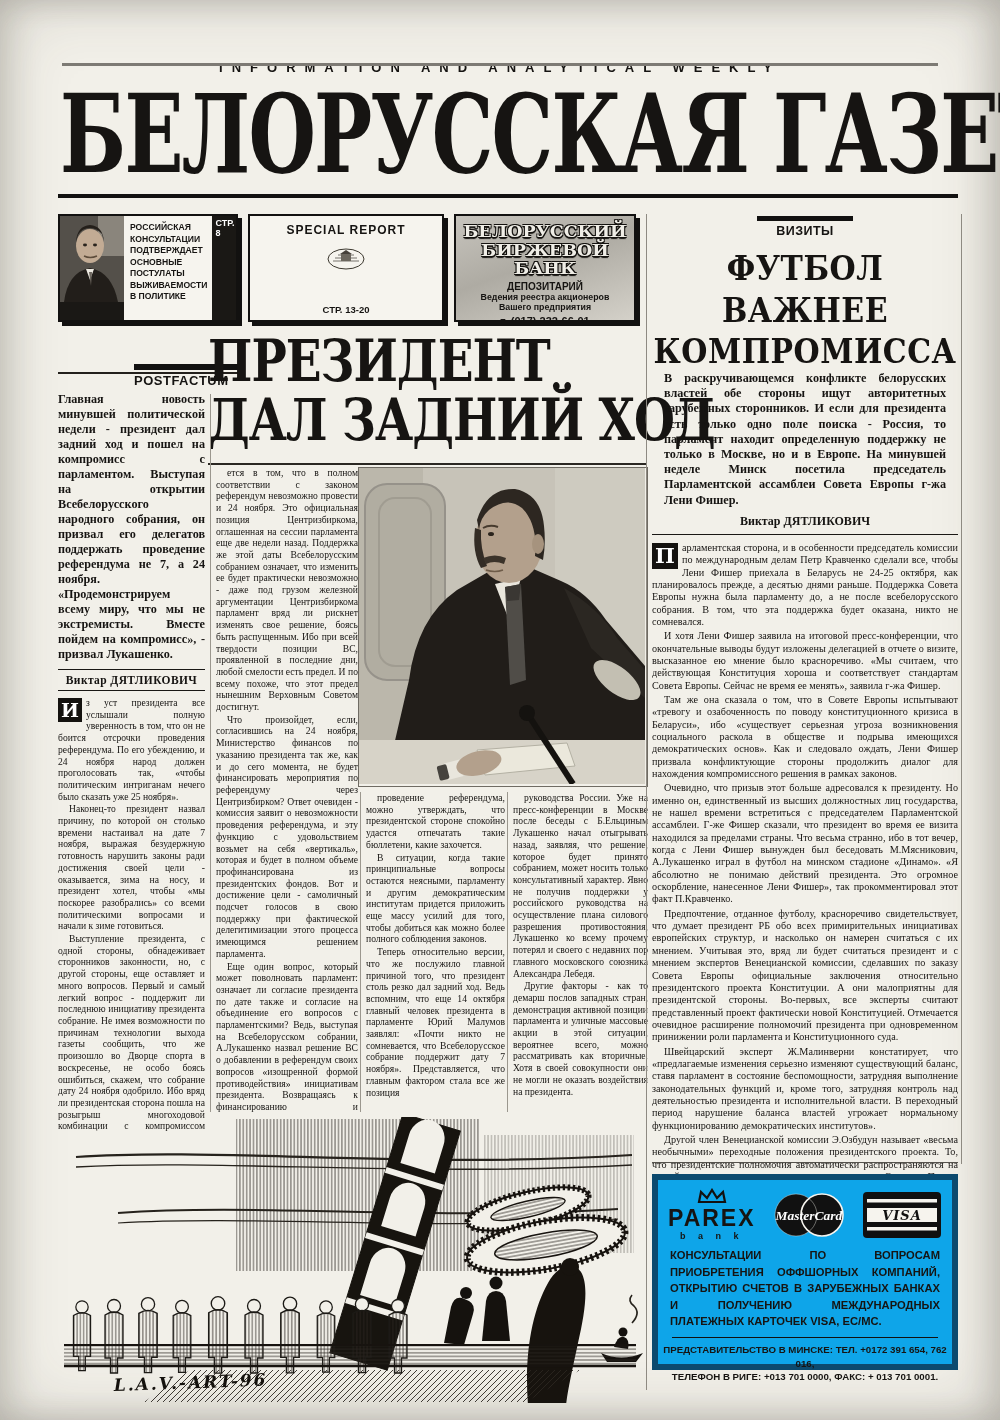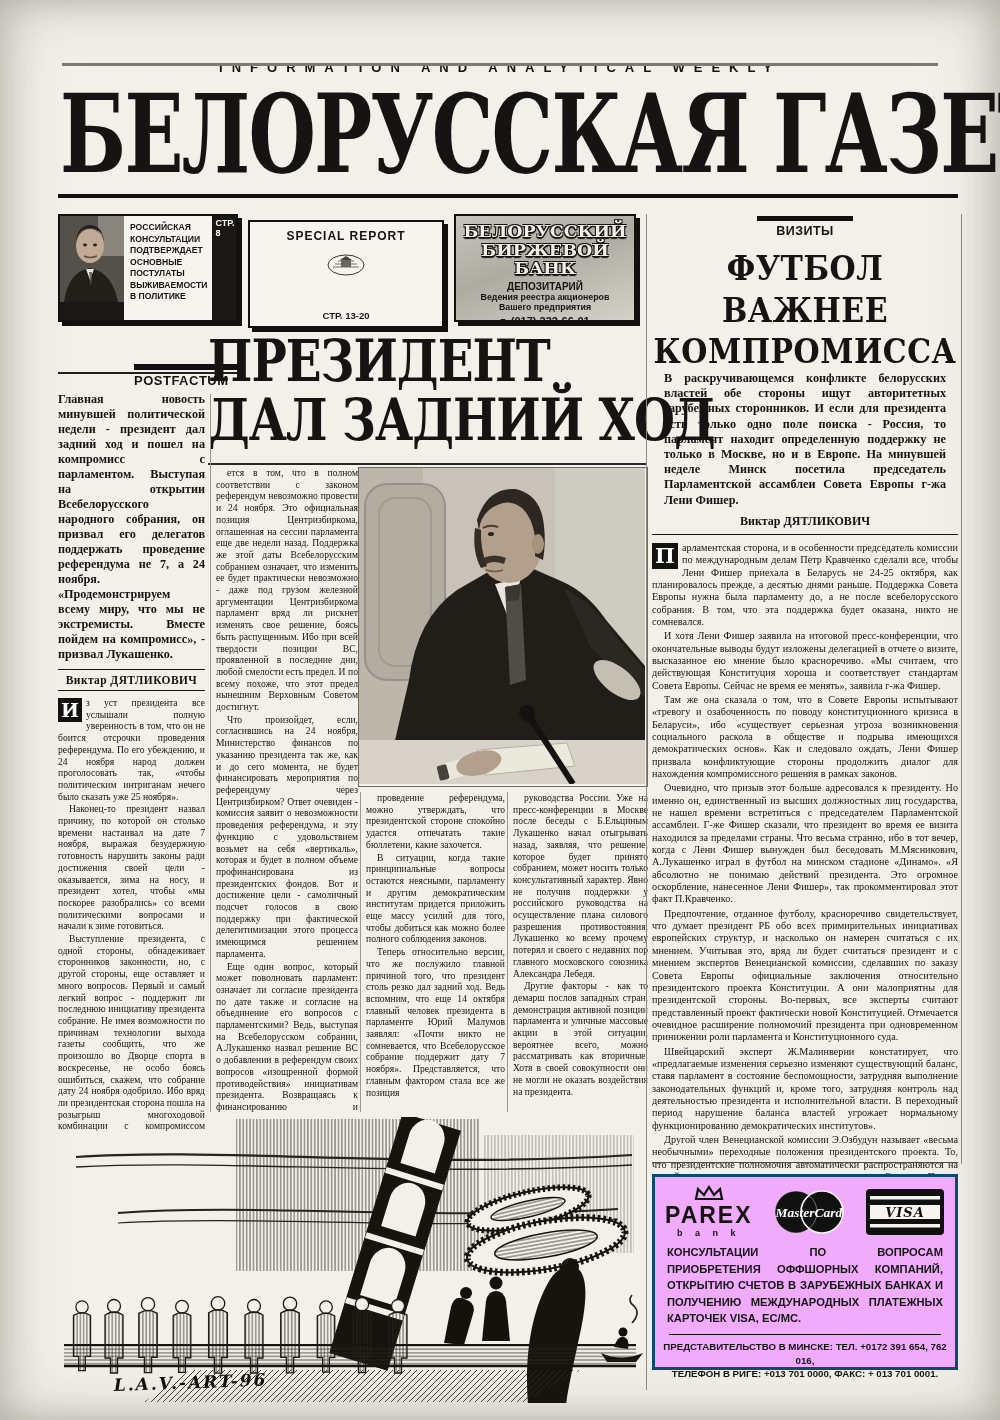--- a/index.html
+++ b/index.html
@@ -17,21 +17,21 @@
             transform:scale(.88,1.24);transform-origin:50% 12%;}
   .issueline{top:176px;left:58px;width:900px;display:flex;justify-content:space-between;font-weight:700;font-size:11.5px;}
   .headrule{top:194px;left:58px;width:900px;height:4px;background:#121110;}
   
   .promo{display:flex;gap:10px;top:0;left:0;}
   .pbox{height:108px;border:2px solid #121110;box-shadow:4px 4px 0 #121110;background:#f6f4ee;box-sizing:border-box;overflow:hidden;}
   .b1{width:180px;display:flex;}
   .b1 .photo-col{width:64px;display:flex;flex-direction:column;background:#1a1815;}
   .b1 .txt{flex:1;padding:6px 4px 0 6px;font-size:8.6px;line-height:11.5px;font-weight:700;}
   .b1 .pageref{color:#fff;background:#1a1815;font-size:9px;font-weight:700;padding:2px 0 3px 4px;}
-  .b2{width:196px;text-align:center;position:relative;margin-top:6px;}
+  .b2{width:196px;text-align:center;position:relative;}
   .b2 .kick{font-weight:800;font-size:12px;letter-spacing:1px;margin-top:7px;}
   .b2 .logo-row{display:flex;align-items:center;justify-content:center;gap:4px;margin-top:10px;}
   .b2 .tiny{font-size:5px;font-weight:700;letter-spacing:1.5px;text-align:right;}
   .b2 .ttl{font-family:"DejaVu Serif",serif;font-weight:900;font-size:19px;border-bottom:3px solid #121110;line-height:21px;}
   .b2 .pageref{position:absolute;bottom:5px;left:0;right:0;font-size:9.5px;font-weight:700;}
   .b3{width:182px;text-align:center;background:linear-gradient(160deg,#c7c4bd,#aeaba3 45%,#d4d1c9);}
   .b3 .ttl{font-family:"DejaVu Serif",serif;font-weight:900;font-size:17.5px;line-height:18.5px;color:#efede6;margin-top:6px;
            text-shadow:-1px -1px 0 #14120f,1px -1px 0 #14120f,-1px 1px 0 #14120f,1px 1px 0 #14120f,0 2px 1px #14120f;}
   .b3 .sub{font-size:10px;font-weight:700;margin-top:3px;}
   .b3 .ln{font-size:8.8px;line-height:10.5px;font-weight:600;}
@@ -55,21 +55,21 @@
   
   .r-kick{width:96px;margin:0 auto;text-align:center;}
   .r-kick .kickbar{height:5px;}
   .r-head{font-family:"DejaVu Serif",serif;font-weight:900;font-size:30px;line-height:37px;text-align:center;
           transform:scaleY(1.12);transform-origin:top center;letter-spacing:.5px;margin-top:10px;}
   .r-lead{font-weight:700;font-size:12.2px;line-height:15.2px;text-align:justify;margin:12px 12px 0;}
   .r-byline{text-align:center;font-weight:700;font-size:12px;padding:6px 0 5px;border-bottom:1.5px solid #1a1815;}
   .r-body{font-size:10.2px;line-height:12.35px;text-align:justify;margin-top:7px;height:640px;overflow:hidden;}
   .r-body p{margin:0 0 2px;text-indent:12px;}
   
-  .adbox{border:3px solid #0c4a6e;background:#f0abfc;box-sizing:border-box;}
+  .adbox{border:6px solid #0c4a6e;background:#0ea5e9;box-sizing:border-box;}
   .adlogos{display:flex;justify-content:space-between;align-items:center;padding:8px 10px 2px;}
   .parex{text-align:center;line-height:1;}
   .parex .nm{font-weight:900;font-size:23px;letter-spacing:2px;font-family:"Liberation Sans",sans-serif;}
   .parex .bk{font-weight:700;font-size:9px;letter-spacing:5px;margin-top:2px;}
   .adtext{padding:4px 12px 0;font-weight:800;font-size:11.2px;line-height:16.5px;text-align:justify;
           font-family:"Liberation Sans",sans-serif;}
   .adrule{height:1.5px;background:#121110;margin:7px 14px 5px;}
   .adcontacts{font-weight:800;font-size:9.7px;line-height:13.5px;text-align:center;font-family:"Liberation Sans",sans-serif;}
 </style>
 </head>

